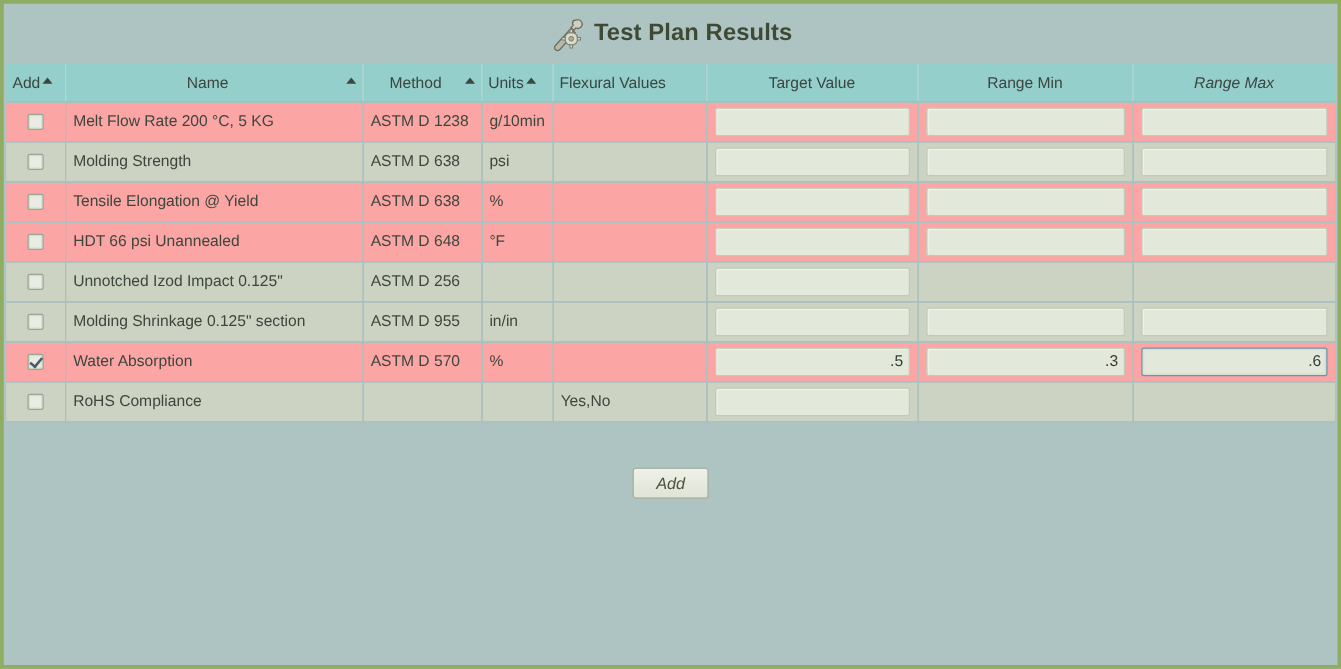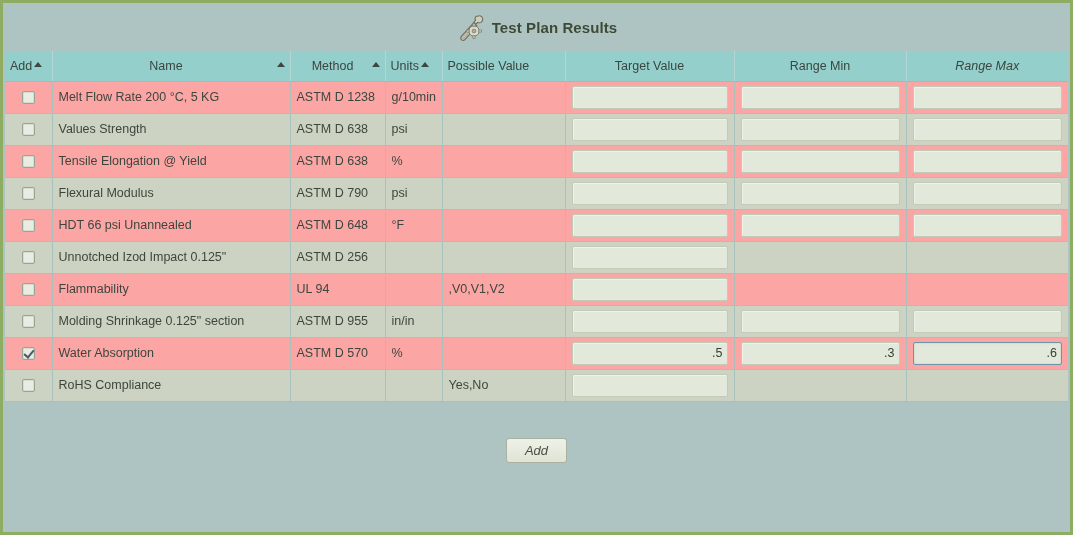--- a/index.html
+++ b/index.html
@@ -34,21 +34,21 @@
     gap: 6px;
   }
   .title-icon {
     width: 30px;
     height: 30px;
     flex: none;
     position: relative;
     top: 1px;
   }
   .title-text {
-    font-size: 15px;
+    font-size: 19px;
     font-weight: bold;
     color: #3f4a36;
     letter-spacing: .1px;
   }
 
   
   .grid {
     margin: 0 2px;
     border-collapse: collapse;
     table-layout: fixed;
@@ -237,21 +237,21 @@
             <span class="sort-arrow"></span>
           </span>
         </th>
         <th class="left">
           <span class="hdr">
             <span>Units</span>
             <span class="sort-arrow"></span>
           </span>
         </th>
         <th class="left">
-          <span>Possible Value</span>
+          <span>Flexural Values</span>
         </th>
         <th>
           <span>Target Value</span>
         </th>
         <th>
           <span>Range Min</span>
         </th>
         <th>
           <span>Range Max</span>
         </th>
@@ -269,21 +269,21 @@
           </td>
           <td class="input-cell">
             <input type="text" class="cell-input" value="" style="">
           </td>
           <td class="input-cell">
             <input type="text" class="cell-input" value="" style="">
           </td>
         </tr>
         <tr class="even">
           <td class="cb-cell"><span class="cb"></span></td>
-          <td>Values Strength</td>
+          <td>Molding Strength</td>
           <td>ASTM D 638</td>
           <td>psi</td>
           <td></td>
           <td class="input-cell">
             <input type="text" class="cell-input" value="" style="">
           </td>
           <td class="input-cell">
             <input type="text" class="cell-input" value="" style="">
           </td>
           <td class="input-cell">
@@ -299,36 +299,20 @@
           <td class="input-cell">
             <input type="text" class="cell-input" value="" style="">
           </td>
           <td class="input-cell">
             <input type="text" class="cell-input" value="" style="">
           </td>
           <td class="input-cell">
             <input type="text" class="cell-input" value="" style="">
           </td>
         </tr>
-        <tr class="even">
-          <td class="cb-cell"><span class="cb"></span></td>
-          <td>Flexural Modulus</td>
-          <td>ASTM D 790</td>
-          <td>psi</td>
-          <td></td>
-          <td class="input-cell">
-            <input type="text" class="cell-input" value="" style="">
-          </td>
-          <td class="input-cell">
-            <input type="text" class="cell-input" value="" style="">
-          </td>
-          <td class="input-cell">
-            <input type="text" class="cell-input" value="" style="">
-          </td>
-        </tr>
         <tr class="odd">
           <td class="cb-cell"><span class="cb"></span></td>
           <td>HDT 66 psi Unannealed</td>
           <td>ASTM D 648</td>
           <td>°F</td>
           <td></td>
           <td class="input-cell">
             <input type="text" class="cell-input" value="" style="">
           </td>
           <td class="input-cell">
@@ -337,32 +321,20 @@
           <td class="input-cell">
             <input type="text" class="cell-input" value="" style="">
           </td>
         </tr>
         <tr class="even">
           <td class="cb-cell"><span class="cb"></span></td>
           <td>Unnotched Izod Impact 0.125"</td>
           <td>ASTM D 256</td>
           <td></td>
           <td></td>
-          <td class="input-cell">
-            <input type="text" class="cell-input" value="" style="">
-          </td>
-          <td></td>
-          <td></td>
-        </tr>
-        <tr class="odd">
-          <td class="cb-cell"><span class="cb"></span></td>
-          <td>Flammability</td>
-          <td>UL 94</td>
-          <td></td>
-          <td>,V0,V1,V2</td>
           <td class="input-cell">
             <input type="text" class="cell-input" value="" style="">
           </td>
           <td></td>
           <td></td>
         </tr>
         <tr class="even">
           <td class="cb-cell"><span class="cb"></span></td>
           <td>Molding Shrinkage 0.125" section</td>
           <td>ASTM D 955</td>

